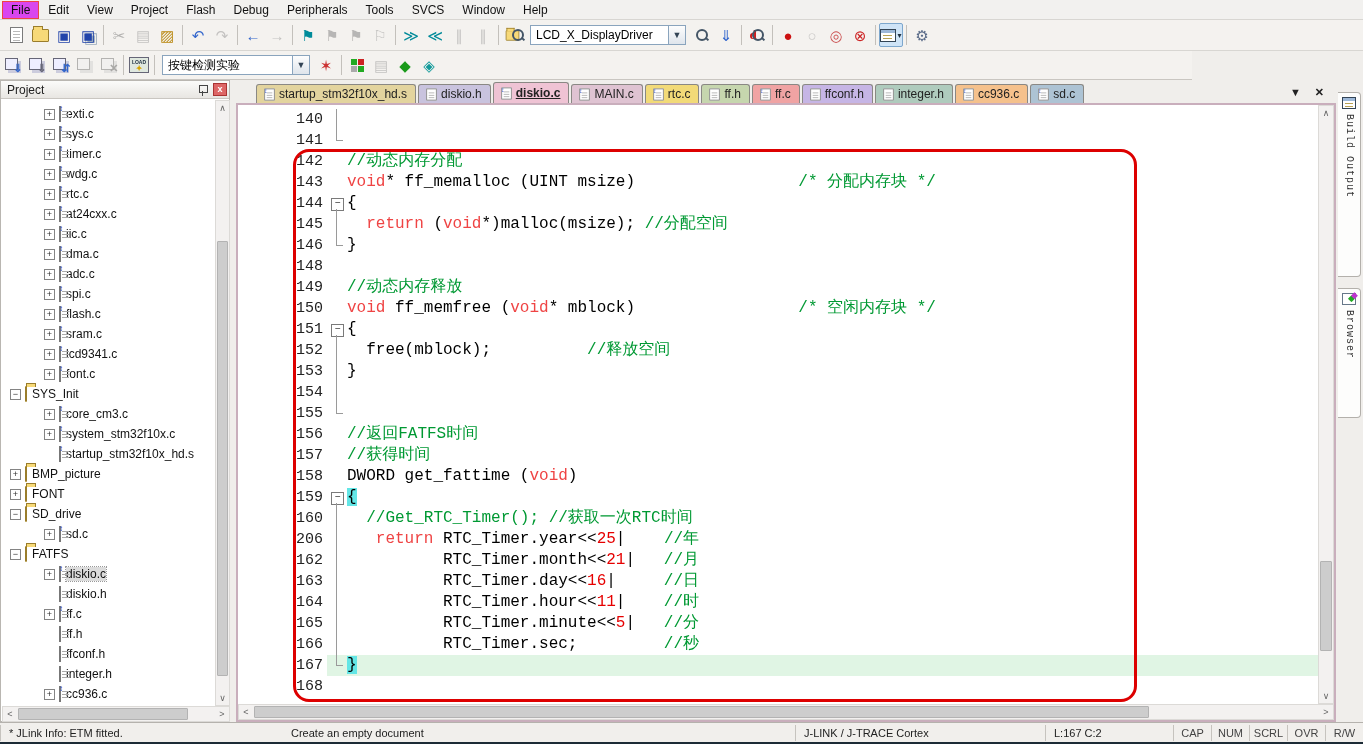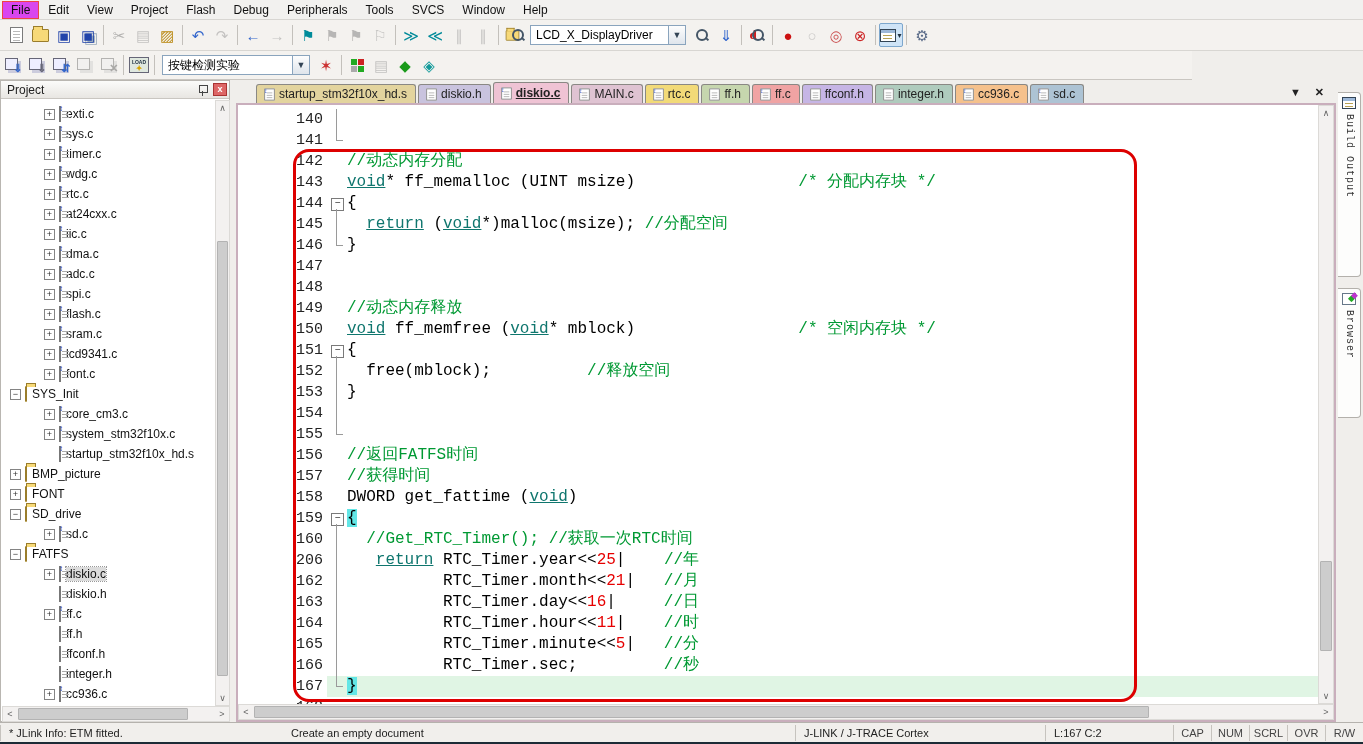--- a/index.html
+++ b/index.html
@@ -97,21 +97,21 @@
   .crow { height:21px; display:flex; position:relative;padding-left:33px; }
   .crow .lnum { width:56px; text-align:right; padding-right:4px; color:#222; flex:0 0 auto; font-size:15px; }
   .crow .fmargin { width:20px; flex:0 0 auto; position:relative; }
   .crow .ctext { flex:1; white-space:pre; }
   .crow.hl .fmargin,.crow.hl .ctext { background:#e0f5e4; }
   .fm-line:before { content:""; position:absolute; left:9px; top:0; bottom:0; width:1px; background:#9a9a9a; }
   .fm-end:before { content:""; position:absolute; left:9px; top:0; height:11px; width:1px; background:#9a9a9a; }
   .fm-end:after { content:""; position:absolute; left:9px; top:10px; width:7px; height:1px; background:#9a9a9a; }
   .fm-box:before { content:"−"; position:absolute; left:4px; top:5px; width:11px; height:11px; border:1px solid #7a7a7a; background:#fff; font-size:10px; line-height:9px; text-align:center; color:#333; }
   .fm-box:after { content:""; position:absolute; left:9px; top:16px; bottom:0; width:1px; background:#9a9a9a; }
-  .tk-k { color:#0f766e;text-decoration:underline; }
+  .tk-k { color:#ef4444; }
   .tk-c { color:#009933; }
   .tk-n { color:#e60000; }
   .tk-b { background:#63e6e6; }
   #annotation { left:55px; top:44px; width:844px; height:553px; border:3px solid #dd0000; border-radius:16px; pointer-events:none; }
   #ed-vscroll { left:1082px; top:25px; width:16px; height:599px; }
   #ed-hscroll { left:2px; top:624px; width:1096px; height:16px; }
 
   
   #right-strip { left:1337px; top:0; width:26px; height:642px; }
   .vtab { position:absolute; left:1px; width:23px; background:#fdfdfc; border:1px solid #b3b0ab; border-left:none; border-radius:0 4px 4px 0; display:flex; flex-direction:column; align-items:center; padding-top:4px; }
@@ -552,25 +552,20 @@
             <span class="lnum">145</span>
             <span class="fmargin fm-line"></span>
             <span class="ctext"><span class="tk-p">  </span><span class="tk-k">return</span><span class="tk-p"> (</span><span class="tk-k">void</span><span class="tk-p">*)malloc(msize); </span><span class="tk-c">//分配空间</span></span>
           </div>
           <div class="crow">
             <span class="lnum">146</span>
             <span class="fmargin fm-end"></span>
             <span class="ctext"><span class="tk-p">}</span></span>
           </div>
           <div class="crow">
-            <span class="lnum">147</span>
-            <span class="fmargin"></span>
-            <span class="ctext"></span>
-          </div>
-          <div class="crow">
             <span class="lnum">148</span>
             <span class="fmargin"></span>
             <span class="ctext"></span>
           </div>
           <div class="crow">
             <span class="lnum">149</span>
             <span class="fmargin"></span>
             <span class="ctext"><span class="tk-c">//动态内存释放</span></span>
           </div>
           <div class="crow">

